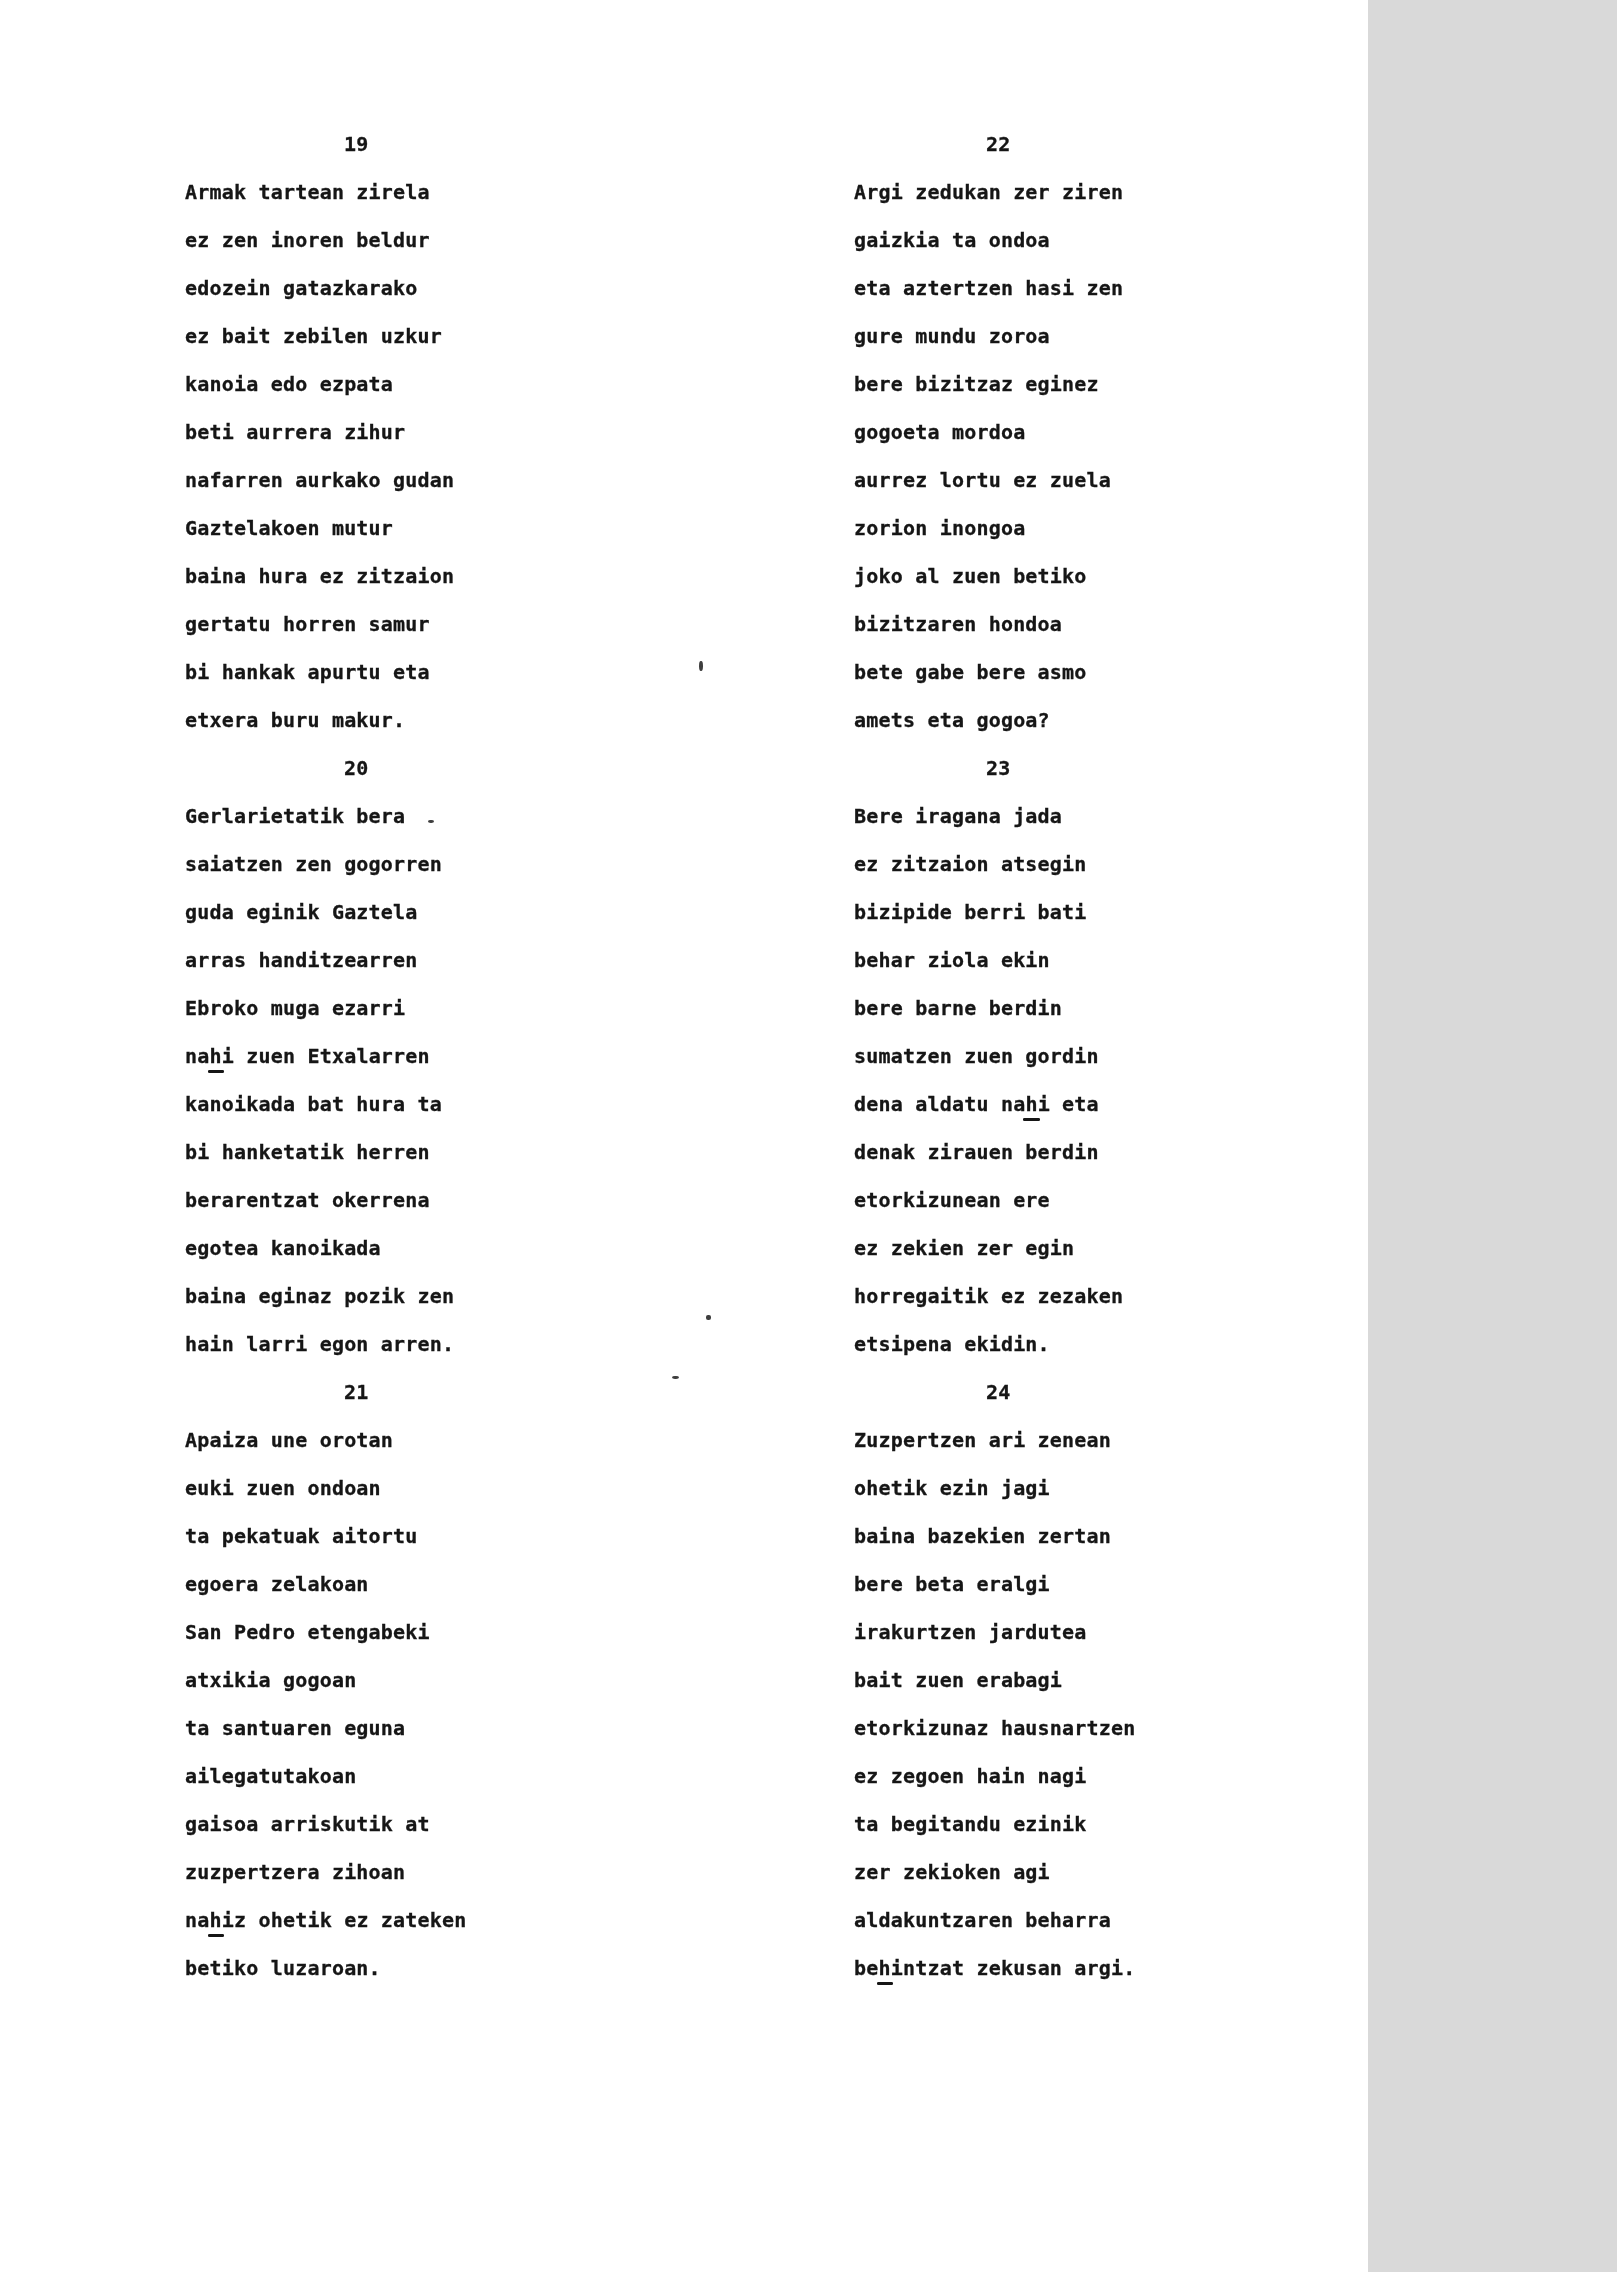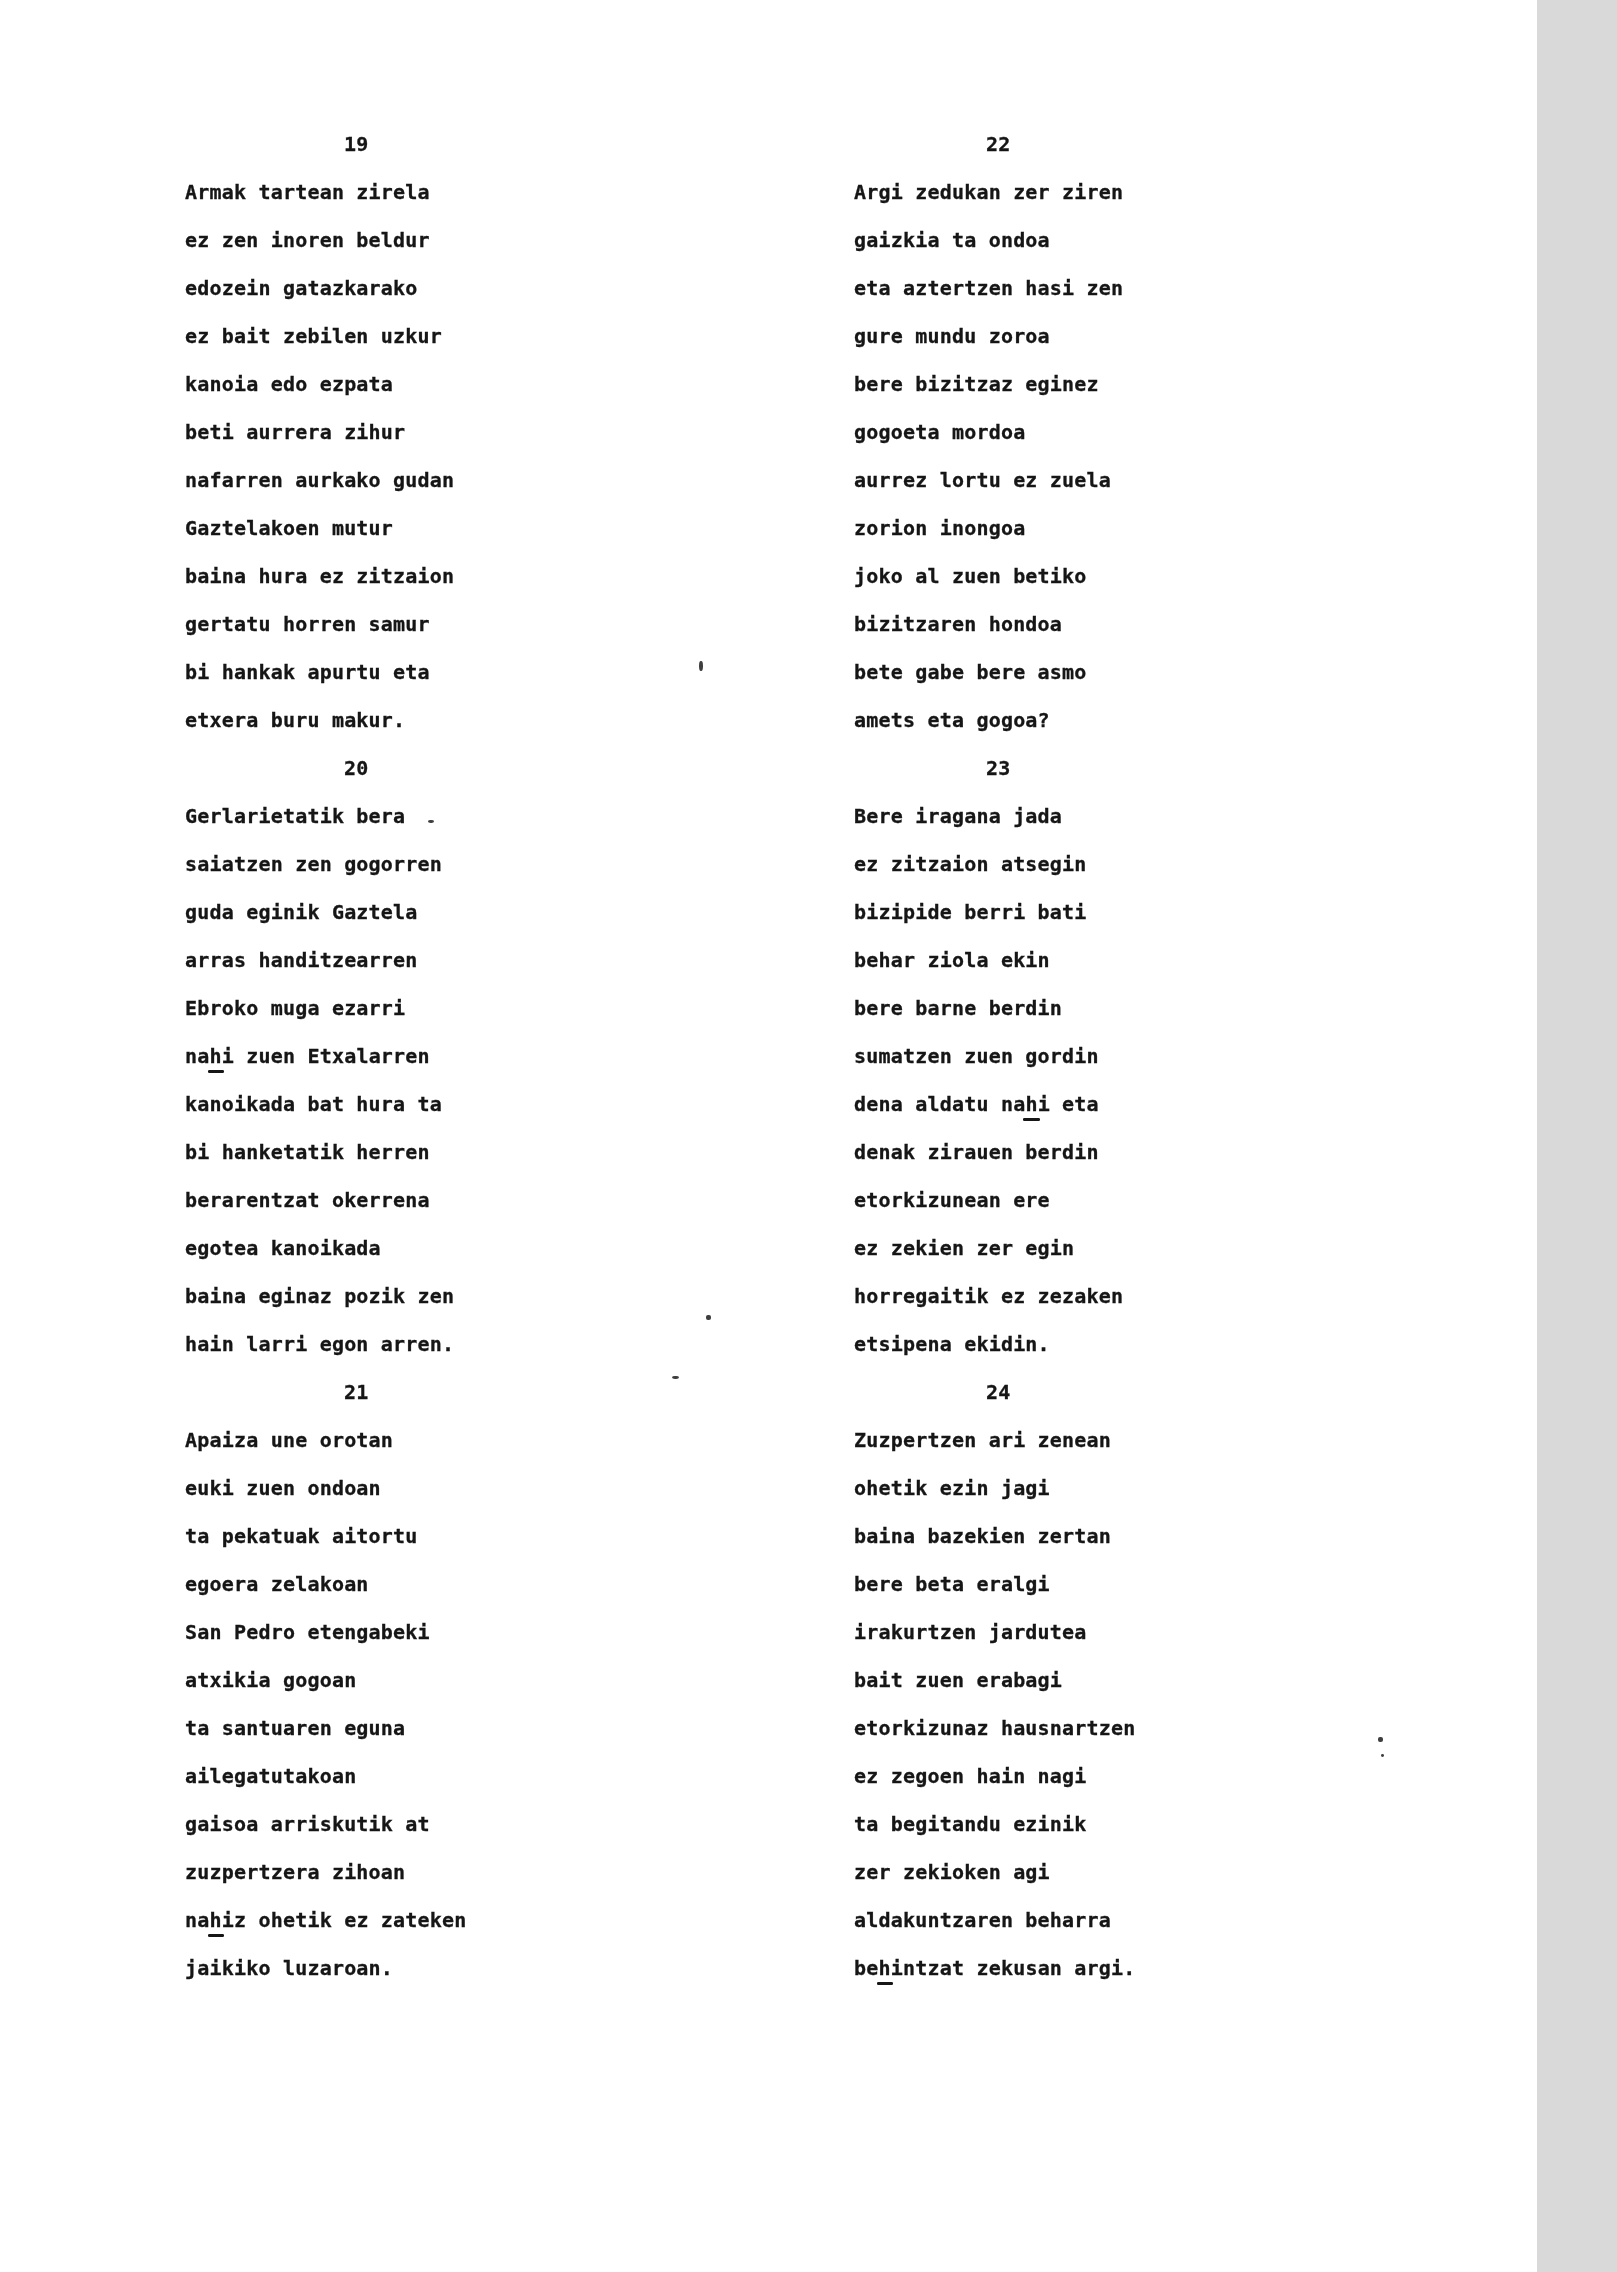--- a/index.html
+++ b/index.html
@@ -3,26 +3,25 @@
 <meta charset="utf-8">
 <style>
   html,body{margin:0;padding:0;}
   body{
     width:1617px;height:2273px;
     background:#d9d9d9;
     font-family:"DejaVu Sans Mono", monospace;
   }
   .page{
     position:relative;
-    width:1514px;height:2273px;
+    width:1368px;height:2273px;
     background:#ffffff;
     color:#161616;
     font-weight:700;
     overflow:hidden;
-    padding-left:23px;
   }
   .column{position:absolute;top:120px;}
   .column-left{left:185px;--num-indent:159px;}
   .column-right{left:854px;--num-indent:132px;}
   .poem-line,.stanza-number{
     height:48px;line-height:48px;
     font-size:20px;
     letter-spacing:0.2px;
     white-space:pre;
     -webkit-text-stroke:0.3px currentColor;
@@ -79,21 +78,21 @@
       <div class="poem-line">euki zuen ondoan</div>
       <div class="poem-line">ta pekatuak aitortu</div>
       <div class="poem-line">egoera zelakoan</div>
       <div class="poem-line">San Pedro etengabeki</div>
       <div class="poem-line">atxikia gogoan</div>
       <div class="poem-line">ta santuaren eguna</div>
       <div class="poem-line">ailegatutakoan</div>
       <div class="poem-line">gaisoa arriskutik at</div>
       <div class="poem-line">zuzpertzera zihoan</div>
       <div class="poem-line">na<span class="u">h</span>iz ohetik ez zateken</div>
-      <div class="poem-line">jaikiko luzaroan.</div>
+      <div class="poem-line">betiko luzaroan.</div>
     </div>
   <div class="column column-right">
       <div class="stanza-number">22</div>
       <div class="poem-line">Argi zedukan zer ziren</div>
       <div class="poem-line">gaizkia ta ondoa</div>
       <div class="poem-line">eta aztertzen hasi zen</div>
       <div class="poem-line">gure mundu zoroa</div>
       <div class="poem-line">bere bizitzaz eginez</div>
       <div class="poem-line">gogoeta mordoa</div>
       <div class="poem-line">aurrez lortu ez zuela</div>

